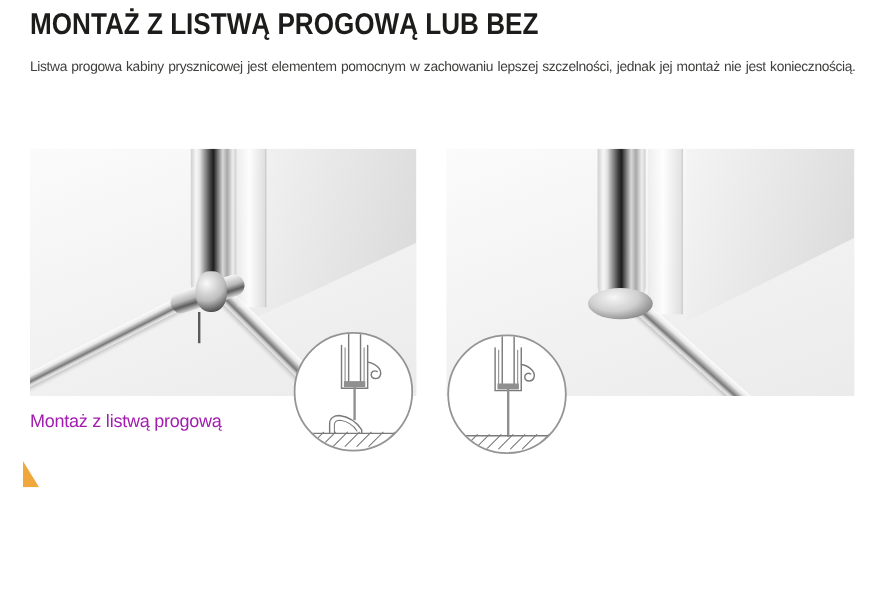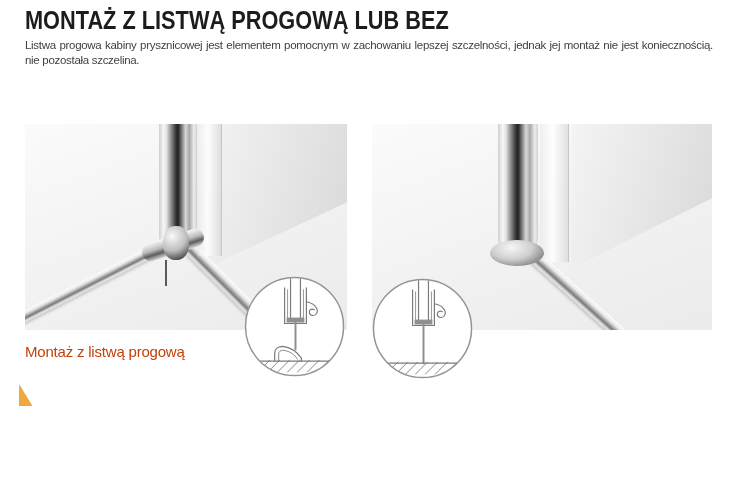--- a/index.html
+++ b/index.html
@@ -2,21 +2,21 @@
 <html><head>
 <meta charset="utf-8">
 <style>
   html,body{margin:0;padding:0;background:#fff;}
   #canvas{position:relative;width:736px;height:406px;background:#fff;overflow:hidden;
           font-family:"Liberation Sans","DejaVu Sans",sans-serif;}
 
   
   .h1{position:absolute;left:25px;top:6px;font-size:25px;font-weight:bold;color:#1c1c1a;
       white-space:nowrap;transform:scaleX(.87);transform-origin:0 50%;letter-spacing:0;}
-  .intro{position:absolute;left:25px;top:38px;width:688px;font-size:11.5px;line-height:15px;
+  .intro{position:absolute;left:25px;top:49px;width:688px;font-size:11.5px;line-height:15px;
          color:#3f3f3e;letter-spacing:-0.3px;}
   .jline{text-align:justify;text-align-last:justify;}
   .lline{text-align:left;}
 
   
   .photo{position:absolute;top:124px;height:206px;overflow:hidden;
          background:linear-gradient(160deg,#fbfbfb 0%,#f3f3f3 45%,#ebebeb 100%);}
   .photo-left{left:25px;width:322px;}
   .photo-right{left:372px;width:340px;}
   .photo *{position:absolute;}
@@ -44,42 +44,41 @@
   .photo-left .strip-threshold{left:-8px;top:190px;width:170px;transform:rotate(-27deg);}
   .photo-left .strip-seal{left:168px;top:118px;width:150px;height:13px;transform:rotate(45deg);}
   .photo-right .strip-seal{left:165px;top:126px;width:210px;height:13px;transform:rotate(42deg);}
 
   
   .inset{position:absolute;width:101px;height:101px;z-index:10;}
   .inset-left{left:244px;top:276px;}
   .inset-right{left:372px;top:278px;}
 
   
-  .caption{position:absolute;top:343px;font-size:15px;color:#c2410c;letter-spacing:-0.2px;}
+  .caption{position:absolute;top:343px;font-size:15px;color:#a21caf;letter-spacing:-0.2px;}
   .caption-left{left:25px;}
   .caption-right{right:24px;}
 
   
   .note{position:absolute;left:19px;top:384px;width:694px;height:96px;background:#F0A83C;
         clip-path:polygon(0 0,2.3% 27%,100% 27%,100% 100%,0 100%);}
   .note-bulb{position:absolute;left:22px;top:30px;width:38px;height:56px;}
   .note-text{position:absolute;left:86px;right:24px;top:45px;font-size:11px;line-height:16px;
         letter-spacing:-0.2px;color:rgba(255,255,255,.66);}
   .note-text .b{color:#ffffff;font-weight:bold;}
 </style>
 </head>
 <body>
 
 <div id="canvas">
 
   <div class="h1">MONTAŻ Z LISTWĄ PROGOWĄ LUB BEZ</div>
 
   <div class="intro">
     <div class="jline">Listwa progowa kabiny prysznicowej jest elementem pomocnym w zachowaniu lepszej szczelności, jednak jej montaż nie jest koniecznością.</div>
-    <div class="lline">nie pozostała szczelina.</div>
   </div>
 
   <div class="photo photo-left">
     <div class="wall"></div>
     <div class="strip strip-threshold"></div>
     <div class="strip strip-seal"></div>
     <div class="glass"></div>
     <div class="pillar"></div>
     <div class="hinge-arm"></div>
     <div class="hinge-knob"></div>

